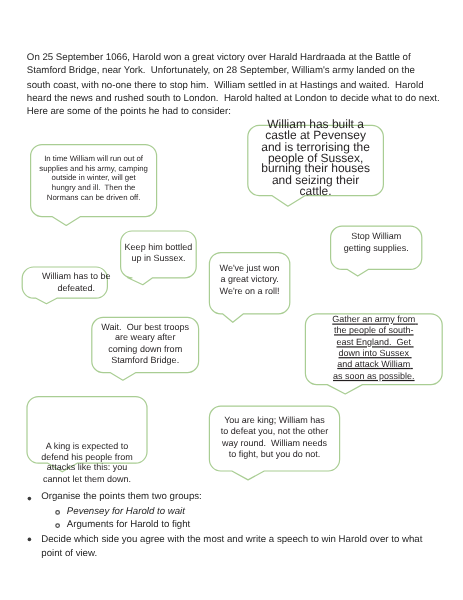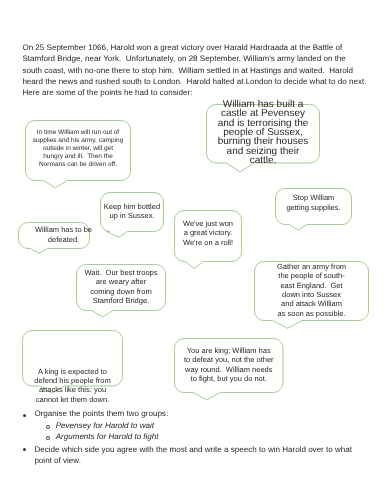--- a/index.html
+++ b/index.html
@@ -82,34 +82,34 @@
       <div class="bubble" style="left: 18.5px; top: 222.5px; width: 90px; height: 26px;">
         <div class="txt" style="font-size: 7.5px; line-height: 9.2px; padding: 0px 6.7px; transform: translateY(-0.9px);">William has to be defeated.</div>
       </div>
       <div class="bubble" style="left: 174.5px; top: 210.5px; width: 67px; height: 51px;">
         <div class="txt" style="font-size: 7.5px; line-height: 9.05px; padding: 0px 6.8px; transform: translateY(-3.2px);">We've just won a great victory. We're on a roll!</div>
       </div>
       <div class="bubble" style="left: 76.5px; top: 264.5px; width: 89px; height: 46px;">
         <div class="txt" style="font-size: 7.55px; line-height: 9.35px; padding: 0px 7px; transform: translateY(-1.4px);">Wait.  Our best troops are weary after coming down from Stamford Bridge.</div>
       </div>
       <div class="bubble" style="left: 254.5px; top: 261.5px; width: 114px; height: 59px;">
-        <div class="txt" style="font-size: 7.5px; line-height: 9.35px; padding: 0px 22px; transform: translateY(-1.4px);">Gather an army from the people of south-east England.  Get down into Sussex and attack William as soon as possible.</div>
+        <div class="txt" style="font-size: 7.5px; line-height: 9.35px; padding: 0px 22px; transform: translateY(-1.4px); text-decoration: underline;">Gather an army from the people of south-east England.  Get down into Sussex and attack William as soon as possible.</div>
       </div>
       <div class="bubble" style="left: 22.5px; top: 330.5px; width: 100px; height: 55.5px;">
         <div class="txt" style="font-size: 7.5px; line-height: 9.35px; padding: 0px 8px; transform: translateY(-1px); margin-top: 28px;">A king is expected to defend his people from attacks like this: you cannot let them down.</div>
       </div>
       <div class="bubble" style="left: 174.5px; top: 338.5px; width: 108.5px; height: 54px;">
         <div class="txt" style="font-size: 7.5px; line-height: 9.35px; padding: 0px 8.7px; transform: translateY(-1.4px);">You are king; William has to defeat you, not the other way round.  William needs to fight, but you do not.</div>
       </div>
     </div>
 
   <div class="tasks" id="task-layer">
       <div class="dot" style="left: 22.9px; top: 413.6px;"></div>
       <div class="task" style="left: 34.4px; top: 408.3px; width: 340px;">Organise the points them two groups:</div>
       <div class="ring" style="left: 45.6px; top: 424.9px;"></div>
       <div class="task" style="left: 55.7px; top: 419.6px; width: 300px; font-style: italic;">Pevensey for Harold to wait</div>
       <div class="ring" style="left: 45.6px; top: 436.2px;"></div>
-      <div class="task" style="left: 55.7px; top: 430.9px; width: 300px; font-style: italic;">Arguments for Harold to fight</div>
+      <div class="task" style="left: 55.7px; top: 430.9px; width: 300px; ">Arguments for Harold to fight</div>
       <div class="dot" style="left: 22.9px; top: 447.8px;"></div>
       <div class="task" style="left: 34.4px; top: 443.6px; width: 334px;">Decide which side you agree with the most and write a speech to win Harold over to what point of view.</div>
     </div>
 
 </div>
 
 </body></html>

